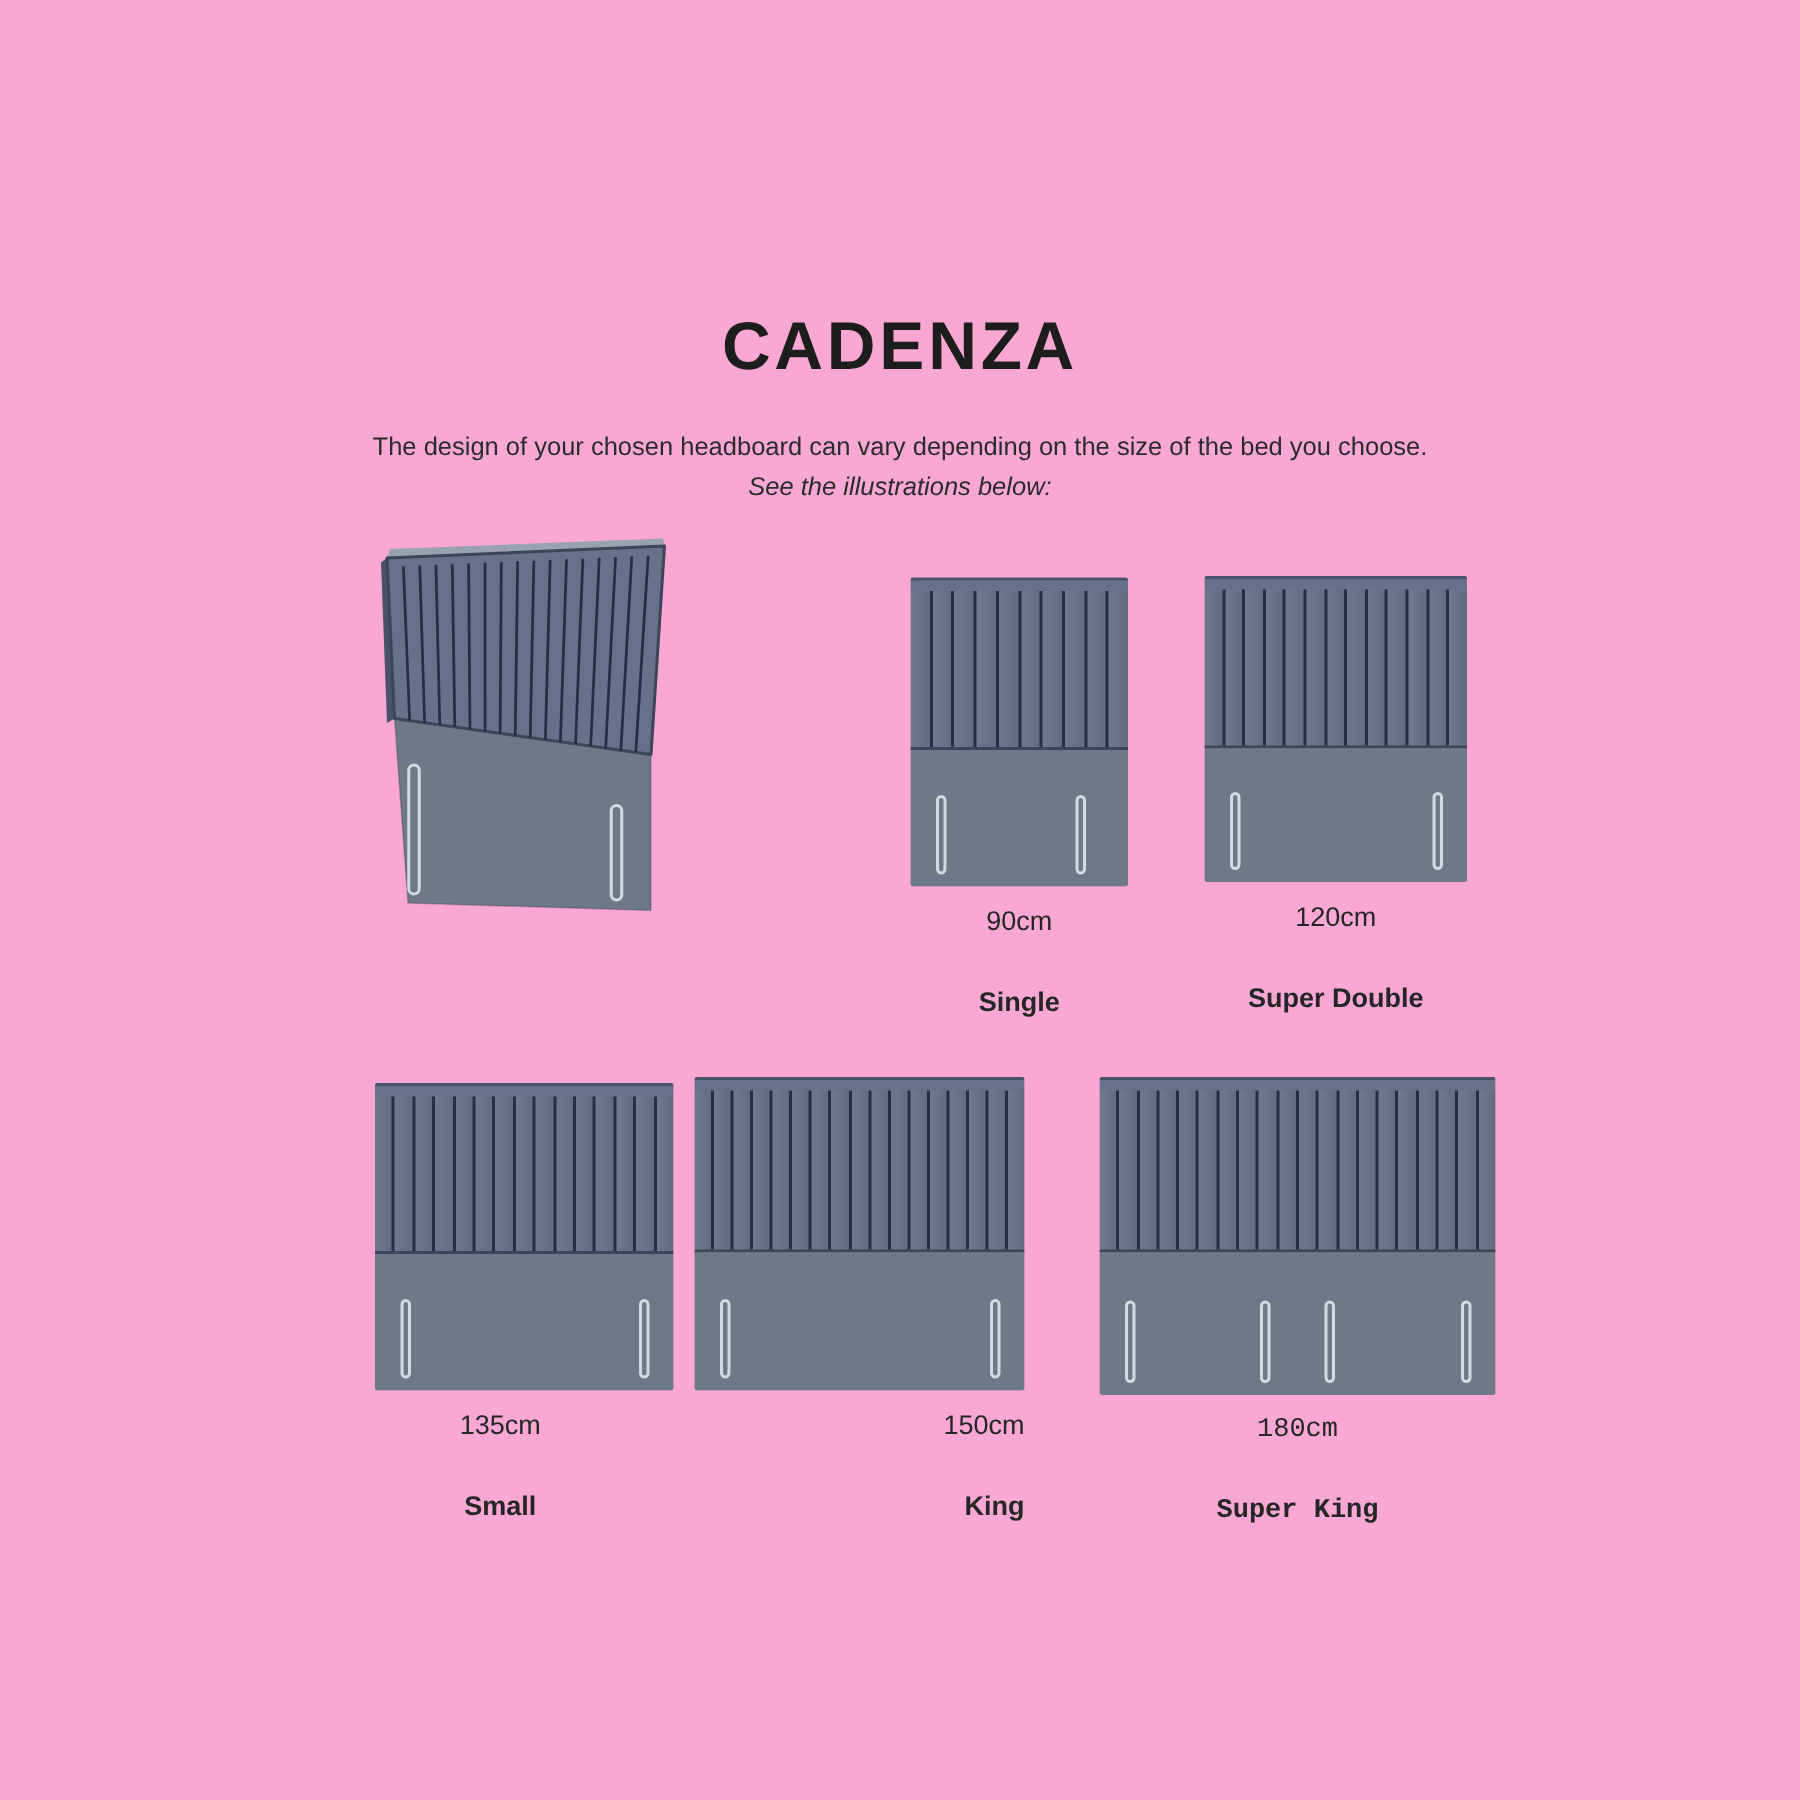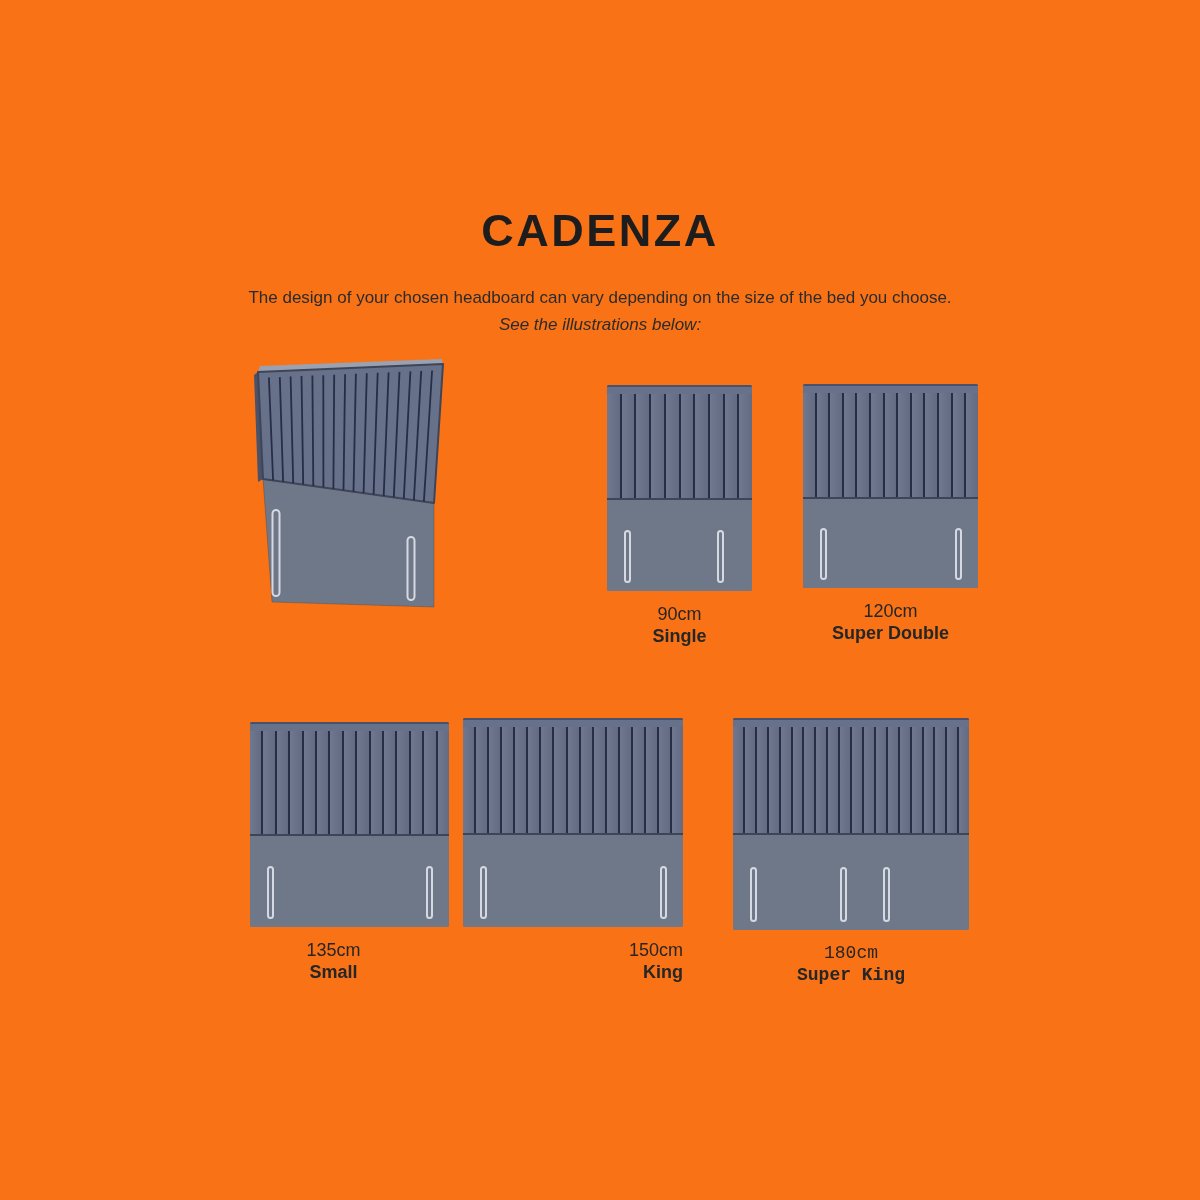--- a/index.html
+++ b/index.html
@@ -1,17 +1,17 @@
 <!DOCTYPE html>
 <html style="--panel: #68718a; --divider: #262e46; --seam: #3e4559; --base: #6f7889; --slot-outline: #d5d9e1; --hero-top-edge: #9aa1b0; --hero-side-edge: #4a5269;"><head>
 <meta charset="utf-8">
 <style>
   html,body{margin:0;padding:0;background:#fff;}
   .canvas{
-    position:relative;width:1200px;height:1200px;background:#f97316;
+    position:relative;width:1200px;height:1200px;background:#f9a8d4;
     font-family:"Liberation Sans", sans-serif;color:#222;overflow:hidden;
   }
   .centered{position:absolute;left:0;width:100%;text-align:center;}
   .title{top:205px;font-size:45px;font-weight:700;letter-spacing:2.5px;color:#1d1d1d;}
   .subtitle{top:260px;font-size:15px;font-weight:700;letter-spacing:1px;color:#1d1d1d;}
   .description{top:288px;font-size:17px;color:#2b2b2b;}
   .note{top:315px;font-size:17px;font-style:italic;color:#2b2b2b;}
 
   .variant{position:absolute;margin:0;}
   .board{
@@ -29,21 +29,21 @@
   .panel{flex:1;background:linear-gradient(90deg, rgba(255,255,255,.05), rgba(0,0,0,.05));}
   .panel + .panel{border-left:2px solid var(--divider);}
   .base{position:relative;width:100%;background:var(--base);}
   .slot{
     position:absolute;bottom:8px;width:7px;box-sizing:border-box;
     border:2px solid var(--slot-outline);border-radius:4px;
     background:transparent;
   }
   .labels{position:absolute;left:0;width:100%;text-align:center;}
   .size-label{font-size:18px;color:#262626;line-height:22px;}
-  .type-label{font-size:18px;font-weight:700;color:#262626;line-height:23px;}
+  .type-label{font-size:18px;font-weight:700;color:#262626;line-height:23px;margin-top:32px;}
 
   .hero{position:absolute;left:230px;top:350px;width:240px;height:270px;}
 </style>
 </head>
 <body>
 
 <div class="canvas">
 
   <div class="centered title">CADENZA</div>
   <div class="centered note">See the illustrations below:</div>
@@ -187,21 +187,21 @@
           <div class="base" style="height: 92px;">
             <div class="slot" style="left: 16.5px; height: 53px;"></div>
             <div class="slot" style="left: 196.5px; height: 53px;"></div>
           </div>
         </div>
         <figcaption class="labels" style="top: 221px; text-align: right;">
           <div class="size-label">150cm</div>
           <div class="type-label">King</div>
         </figcaption>
       </figure>
-      <figure class="variant" style="left: 733px; top: 718px; width: 236px; font-family: Liberation Mono, monospace;">
+      <figure class="variant" style="left: 733px; top: 718px; width: 264px; font-family: Liberation Mono, monospace;">
         <div class="board" style="height: 212px;">
           <div class="stripes" style="height: 117px;">
             <div class="panels">
               <div class="panel"></div>
               <div class="panel"></div>
               <div class="panel"></div>
               <div class="panel"></div>
               <div class="panel"></div>
               <div class="panel"></div>
               <div class="panel"></div>

